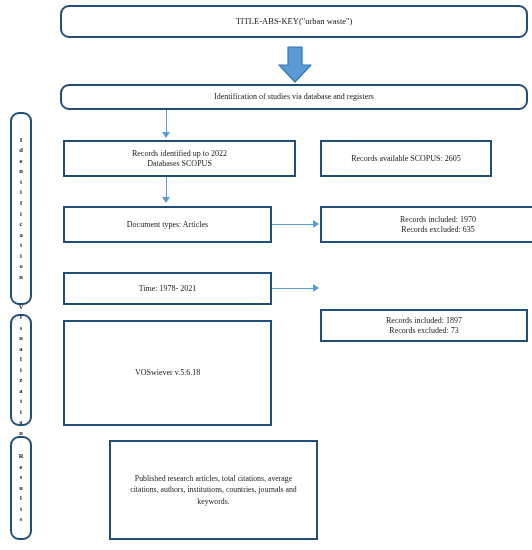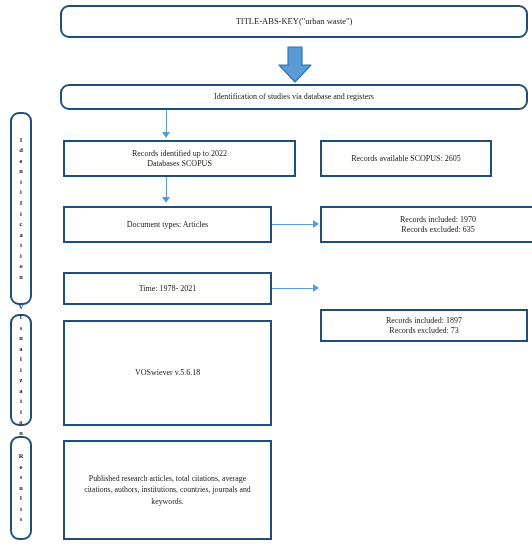--- a/index.html
+++ b/index.html
@@ -95,21 +95,21 @@
 
   
   .block-arrow {
     position: absolute;
   }
 
   
   .t-title  { font-size: 8.5px; }
   .t-sub    { font-size: 8px; }
   .t-body   { font-size: 8px; }
-  .t-small  { font-size: 7.8px; }
+  .t-small  { font-size: 7.8px; margin-left: 46px; }
 </style>
 </head>
 <body>
 
 <div id="canvas">
 
   <div class="box rounded t-title" style="left:60px; top:5px; width:468px; height:33px;">
     <span class="txt">TITLE-ABS-KEY("urban waste")</span>
   </div>
 

